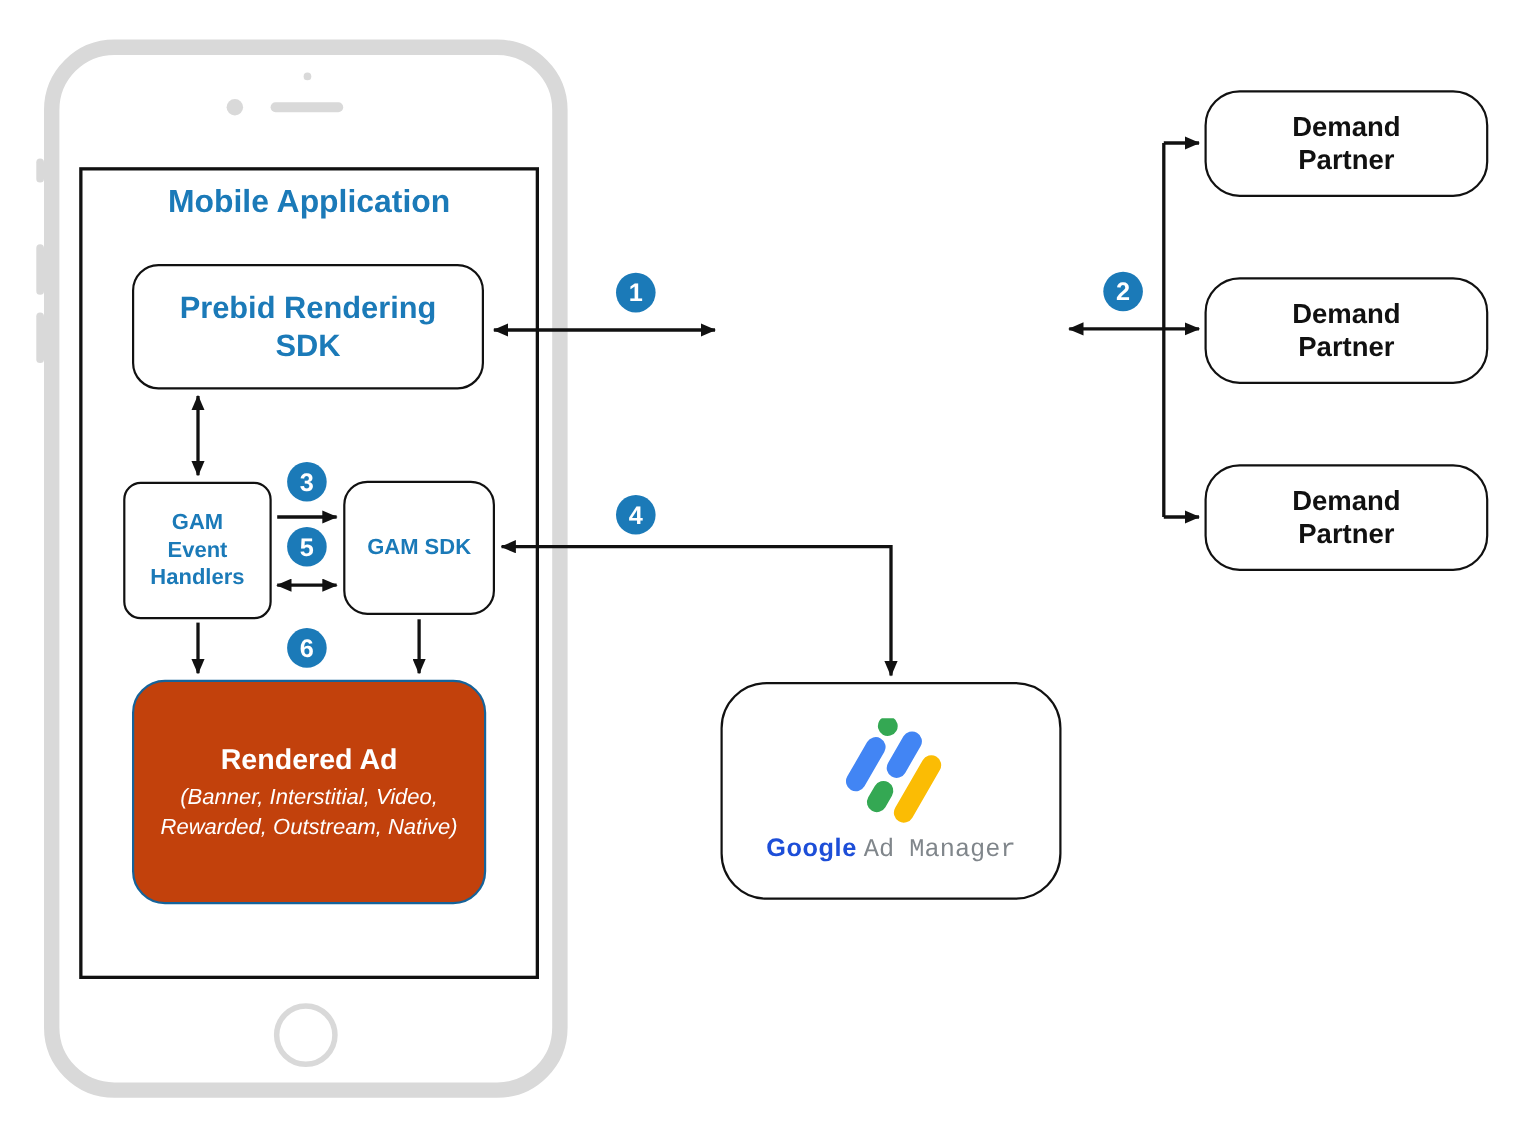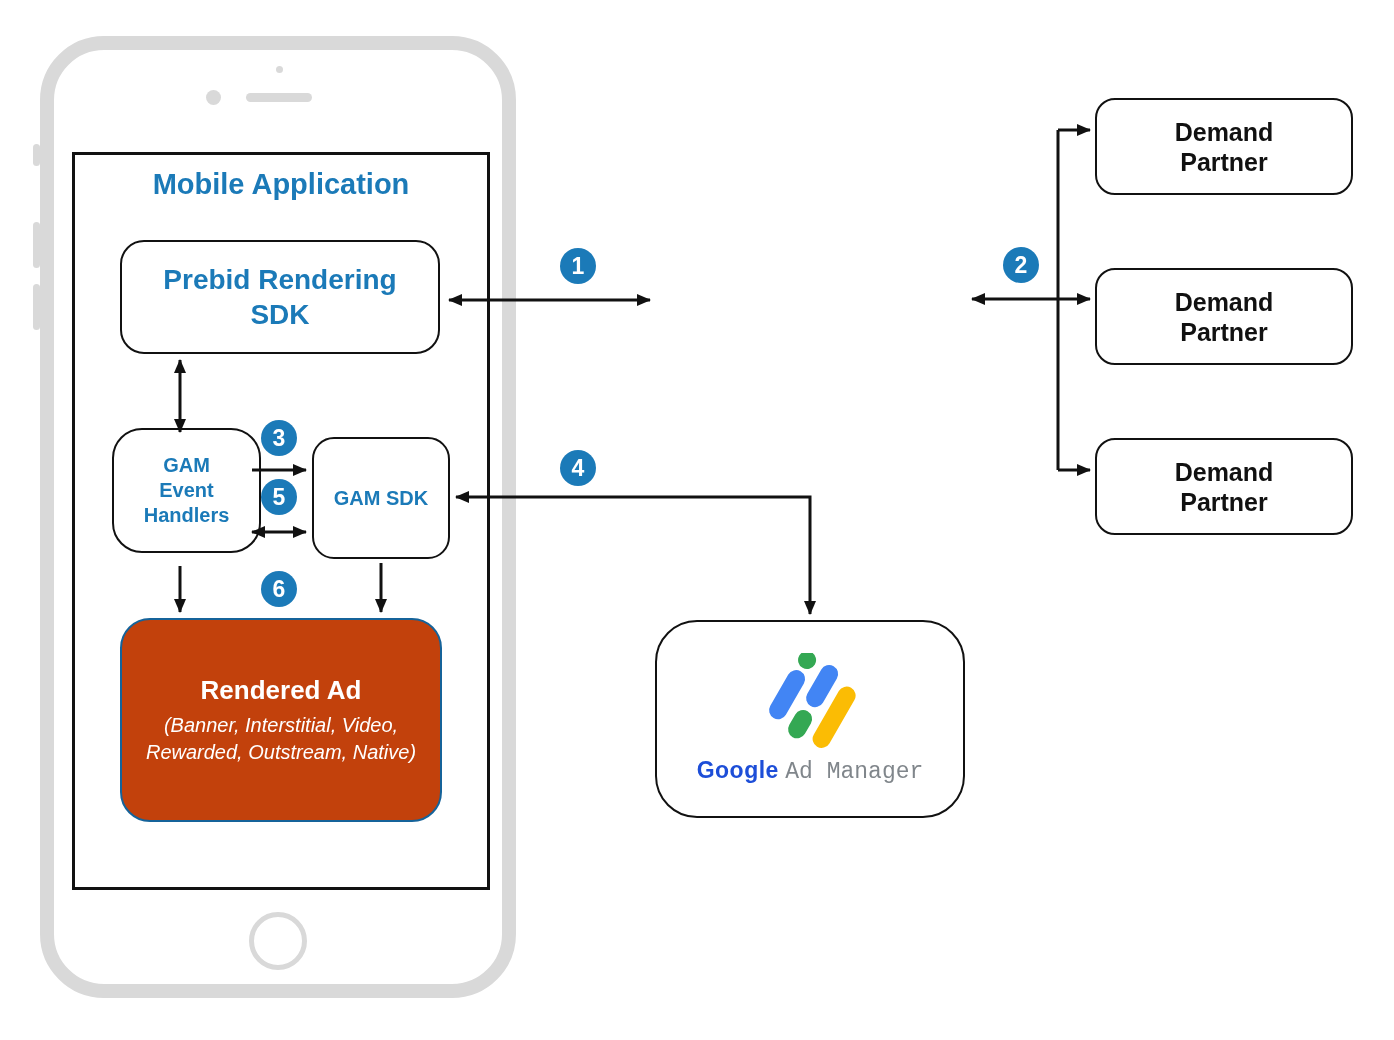--- a/index.html
+++ b/index.html
@@ -23,31 +23,31 @@
     border:3px solid #111;background:#fff;}
   .app-title{position:absolute;left:72px;top:168px;width:418px;text-align:center;
     color:#1b7ab8;font-size:29px;font-weight:bold;}
   
   .node{position:absolute;box-sizing:border-box;border:2.5px solid #111;background:#fff;
     display:flex;flex-direction:column;align-items:center;justify-content:center;text-align:center;}
   .blue-label{color:#1b7ab8;font-weight:bold;line-height:1.25;}
   .black-label{color:#111;font-weight:bold;line-height:1.2;}
   .n-prebid-sdk{left:120px;top:240px;width:320px;height:114px;border-radius:24px;}
   .n-prebid-sdk .blue-label{font-size:28px;width:240px;}
-  .n-gam-handlers{left:112px;top:428px;width:149px;height:125px;border-radius:30px;}
+  .n-gam-handlers{left:112px;top:438px;width:135px;height:125px;border-radius:16px;}
   .n-gam-handlers .blue-label{font-size:20px;width:100px;}
   .n-gam-sdk{left:312px;top:437px;width:138px;height:122px;border-radius:22px;}
   .n-gam-sdk .blue-label{font-size:20px;}
   .n-rendered-ad{left:120px;top:618px;width:322px;height:204px;border-radius:30px;
     background:#c2410c;border:2.5px solid #15639a;color:#fff;}
   .ra-title{font-size:26px;font-weight:bold;margin-bottom:6px;}
   .ra-sub{font-size:20px;font-style:italic;line-height:1.35;width:300px;}
   .n-prebid-server{left:655px;top:200px;width:310px;height:198px;border-radius:42px;}
   .n-prebid-server .black-label{font-size:23px;}
-  .n-demand{left:1095px;width:258px;height:97px;border-radius:20px;margin-top:16px;}
+  .n-demand{left:1095px;width:258px;height:97px;border-radius:32px;}
   .n-demand .black-label{font-size:25px;width:120px;}
   .n-demand.d1{top:82px;} .n-demand.d2{top:252px;} .n-demand.d3{top:422px;}
   .n-gam-box{left:655px;top:620px;width:310px;height:198px;border-radius:42px;}
   
   .prebid-logo{margin-top:16px;display:flex;flex-direction:column;align-items:center;gap:4px;}
   .prebid-logo i{display:block;height:4px;border-radius:2px;background:#f9a21a;}
   .pl1{width:42px;} .pl2{width:30px;} .pl3{width:42px;} .pl4{width:22px;}
   
   .gam-text{margin-top:8px;font-size:23px;}
   .g-google{color:#1d4ed8;font-weight:700;letter-spacing:.5px;}

